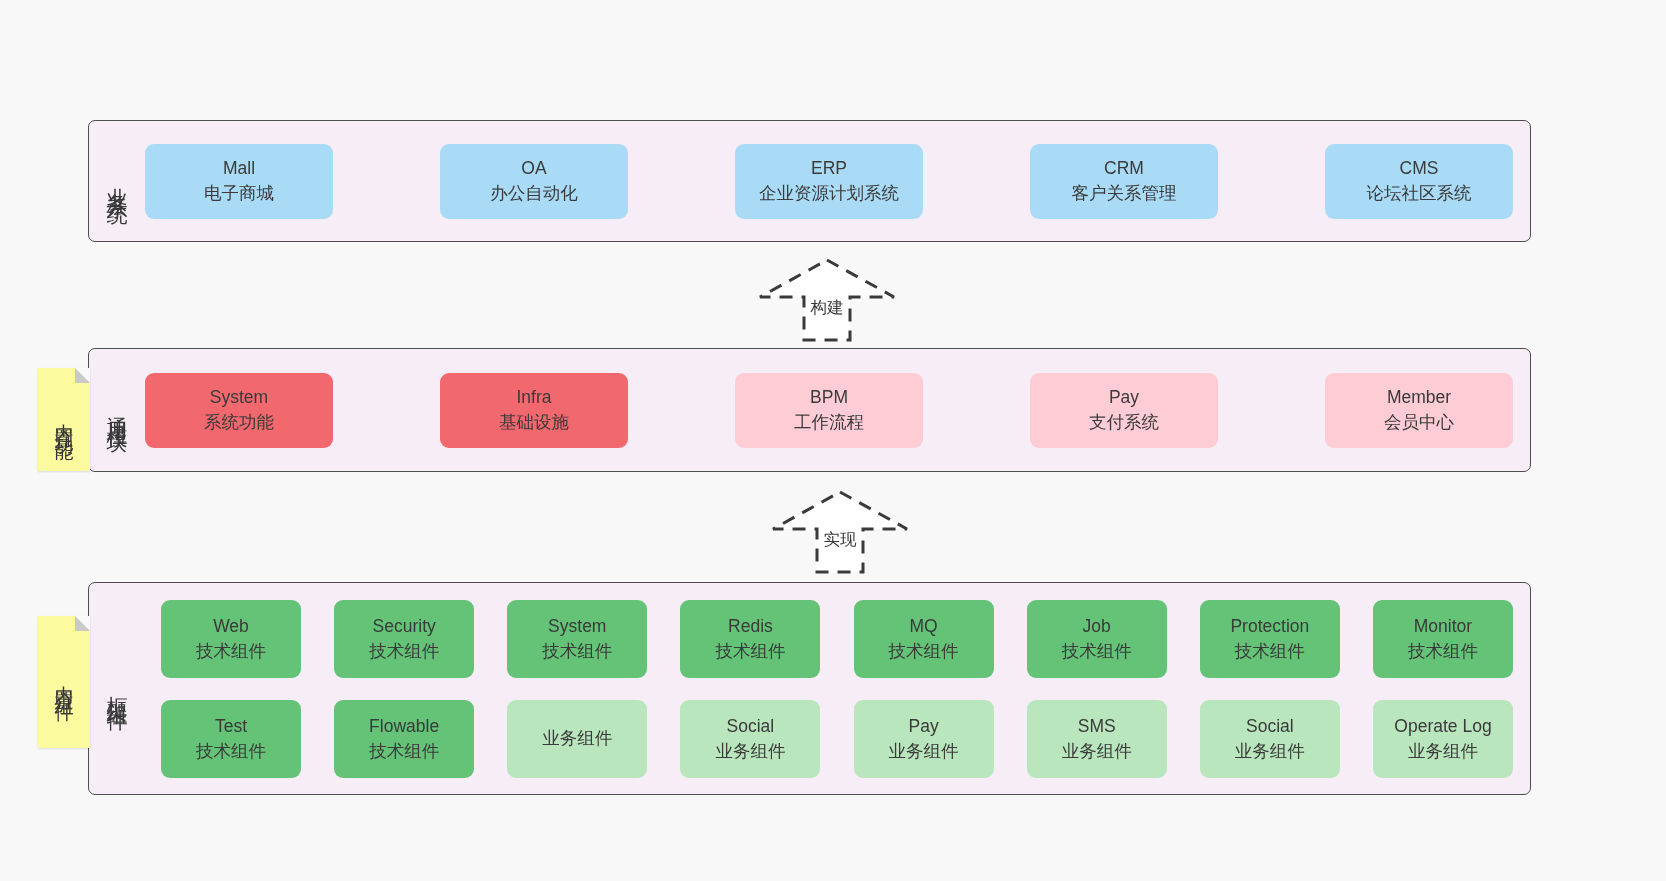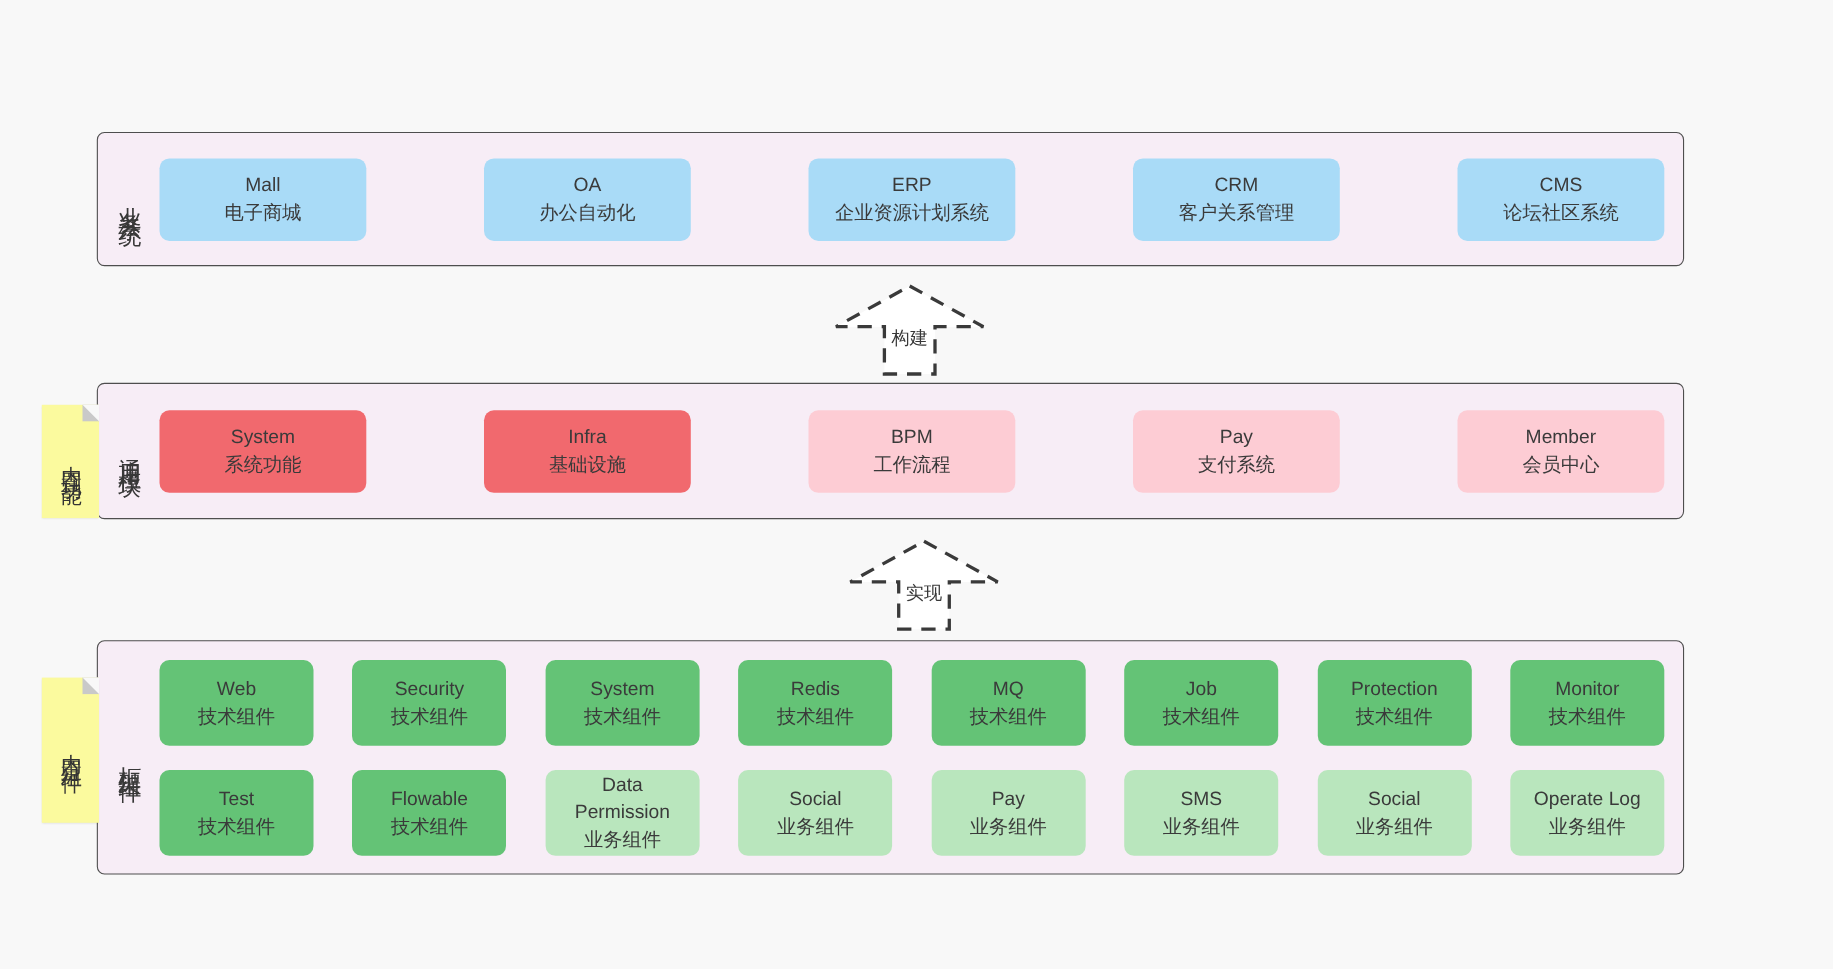--- a/index.html
+++ b/index.html
@@ -20,21 +20,21 @@
                writing-mode:vertical-rl;text-orientation:upright;
                font-size:21px;letter-spacing:5px;color:#383838;}
   .box-area{position:absolute;left:56px;right:17px;top:0;bottom:0;
             display:flex;flex-direction:column;justify-content:center;gap:22px;}
   .box-row{display:flex;justify-content:space-between;align-items:stretch;}
 
   .module-box{border-radius:9px;display:flex;flex-direction:column;align-items:center;
               justify-content:center;text-align:center;font-size:17.5px;line-height:25px;
               color:#3a3a3a;padding:4px 8px;}
   .wide .module-box{width:188px;height:75px;}
-  .narrow .module-box{width:140px;height:78px;}
+  .narrow .module-box{width:140px;height:78px;margin-left:16px;}
   .module-box.blue{background:var(--blue);}
   .module-box.red{background:var(--red);}
   .module-box.pink{background:var(--pink);}
   .module-box.green-dark{background:var(--green-dark);}
   .module-box.green-light{background:var(--green-light);}
 
   .sticky{position:absolute;width:52px;background:var(--sticky);z-index:3;
           display:flex;align-items:center;justify-content:center;
           box-shadow:0 1px 2px rgba(0,0,0,.12);}
   .sticky::before{content:"";position:absolute;top:0;right:0;width:0;height:0;
@@ -165,21 +165,20 @@
         <div class="box-row">
           <div class="module-box green-dark">
             <div class="box-title">Test</div>
             <div class="box-subtitle">技术组件</div>
           </div>
           <div class="module-box green-dark">
             <div class="box-title">Flowable</div>
             <div class="box-subtitle">技术组件</div>
           </div>
           <div class="module-box green-light">
-            <div class="box-title">Data Permission</div>
             <div class="box-subtitle">业务组件</div>
           </div>
           <div class="module-box green-light">
             <div class="box-title">Social</div>
             <div class="box-subtitle">业务组件</div>
           </div>
           <div class="module-box green-light">
             <div class="box-title">Pay</div>
             <div class="box-subtitle">业务组件</div>
           </div>

